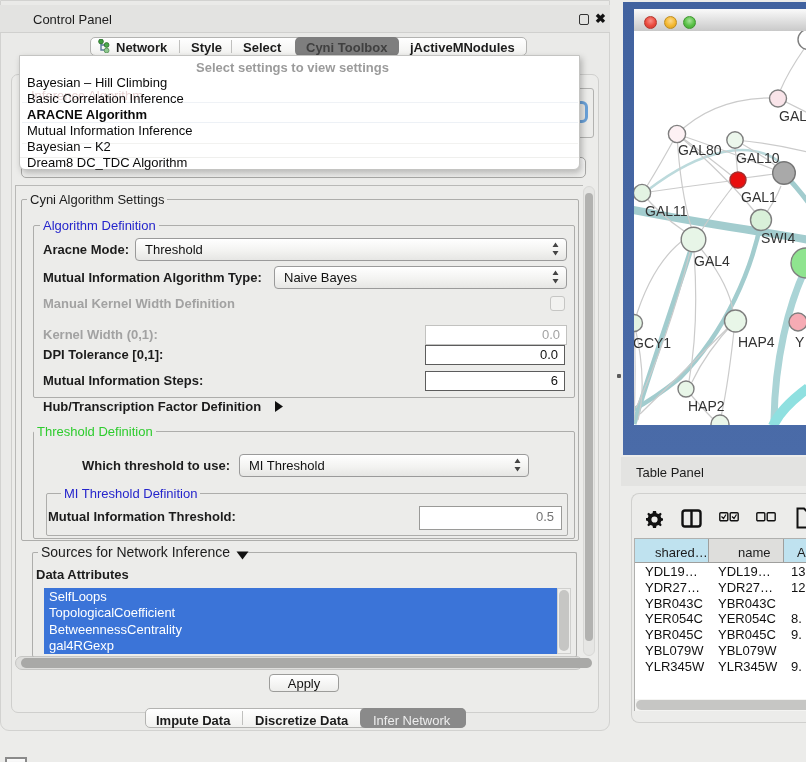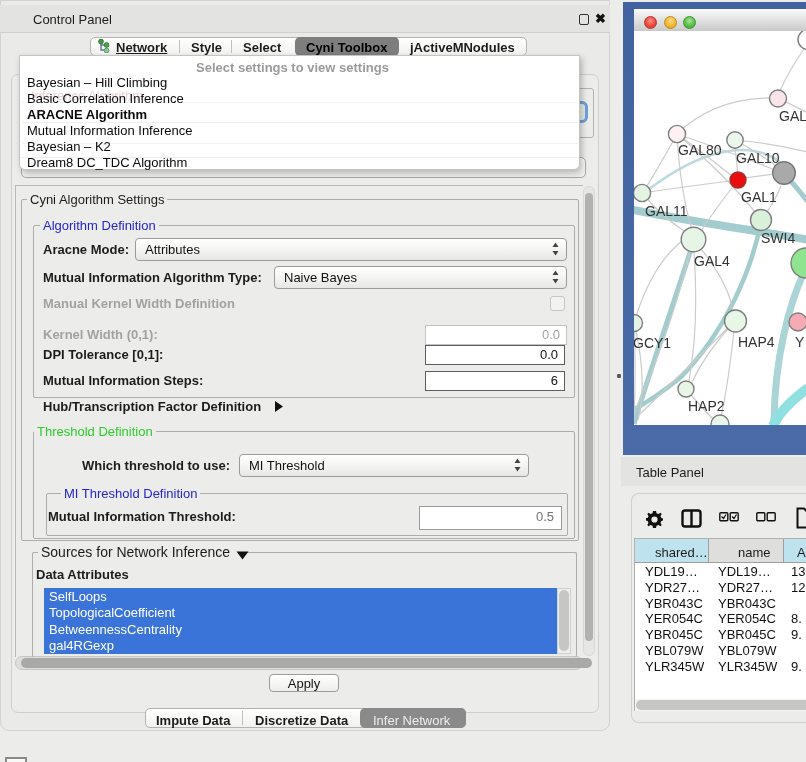--- a/index.html
+++ b/index.html
@@ -32,24 +32,24 @@
 <div class="abs" style="left:90px;top:37px;width:437px;height:19px;background:linear-gradient(#ffffff,#f1f1ef);border:1px solid #b3b3b1;border-radius:5px;box-sizing:border-box;"></div>
 <div class="abs" style="left:179px;top:40px;width:1px;height:13px;background:#c0c0be;"></div>
 <div class="abs" style="left:231px;top:40px;width:1px;height:13px;background:#c0c0be;"></div>
 <div class="abs" style="left:295px;top:37px;width:104px;height:19px;background:#7e7e7e;border-radius:5px;"></div>
 <svg class="abs" style="left:98px;top:39px;" width="13" height="14" viewBox="0 0 13 14">
   <path d="M3 3 L3 11 L8 11 M3 6 L8 6" stroke="#5b7b9b" stroke-width="1.4" fill="none"></path>
   <circle cx="3" cy="2.5" r="2.4" fill="#3f9e3f" stroke="#2a6b2a" stroke-width="0.8"></circle>
   <circle cx="8.6" cy="6" r="2.4" fill="#4cab4c" stroke="#2a6b2a" stroke-width="0.8"></circle>
   <circle cx="8.6" cy="11.5" r="2.4" fill="#8fc98f" stroke="#4f8d4f" stroke-width="0.8"></circle>
 </svg>
-<div class="abs lbl b" style="left:116px;top:40px;text-decoration:underline;">Network</div>
+<div class="abs lbl b" style="left:116px;top:40px;">Network</div>
 <div class="abs lbl b" style="left:191px;top:40px;">Style</div>
 <div class="abs lbl b" style="left:243px;top:40px;">Select</div>
-<div class="abs lbl b" style="left:306px;top:40px;color:#000000;">Cyni Toolbox</div>
+<div class="abs lbl b" style="left:306px;top:40px;color:#404040;">Cyni Toolbox</div>
 <div class="abs lbl b" style="left:410px;top:40px;">jActiveMNodules</div>
 
 <div class="abs" style="left:11px;top:74px;width:588px;height:639px;background:#ececea;border:1px solid #cfcfcd;border-radius:7px;box-sizing:border-box;"></div>
 
 <div class="abs" style="left:560px;top:101px;width:28px;height:22px;border:3px solid #6aa1d8;border-radius:6px;box-sizing:border-box;background:#e8e8e6;"></div>
 <div class="abs" style="left:566px;top:88px;width:28px;height:50px;border:1px solid #b2b2b0;border-radius:3px;box-sizing:border-box;"></div>
 <div class="abs" style="left:21px;top:157px;width:565px;height:21px;border:1px solid #a8a8a6;border-radius:5px;background:linear-gradient(#fdfdfd,#ededeb);box-sizing:border-box;"></div>
 
 <div class="abs" style="left:15px;top:185px;width:567px;height:471px;border-top:1px solid #b9b9b7;border-left:1px solid #b9b9b7;background:#ececea;"></div>
 
@@ -61,21 +61,21 @@
 
 <div class="grp" style="left:21px;top:199px;width:556px;height:340px;">
   <div class="gt" style="left:5px;color:#1c1c1c;">Cyni Algorithm Settings</div>
 </div>
 
 <div class="grp" style="left:33px;top:225px;width:540px;height:171px;">
   <div class="gt" style="left:6px;color:#2525cc;">Algorithm Definition</div>
 </div>
 <div class="abs lbl b" style="left:43px;top:242px;">Aracne Mode:</div>
 <div class="combo" style="left:135px;top:238px;width:430px;">
-  <span class="ct">Attributes</span>
+  <span class="ct">Threshold</span>
   <svg class="car" viewBox="0 0 9 16">
       <path d="M4.5 1.5 L7.5 6 L1.5 6 Z M4.5 14.5 L7.5 10 L1.5 10 Z" fill="#444"></path>
     </svg>
 </div>
 <div class="abs lbl b" style="left:43px;top:270px;">Mutual Information Algorithm Type:</div>
 <div class="combo" style="left:274px;top:266px;width:291px;">
   <span class="ct">Naive Bayes</span>
   <svg class="car" viewBox="0 0 9 16">
       <path d="M4.5 1.5 L7.5 6 L1.5 6 Z M4.5 14.5 L7.5 10 L1.5 10 Z" fill="#444"></path>
     </svg>

